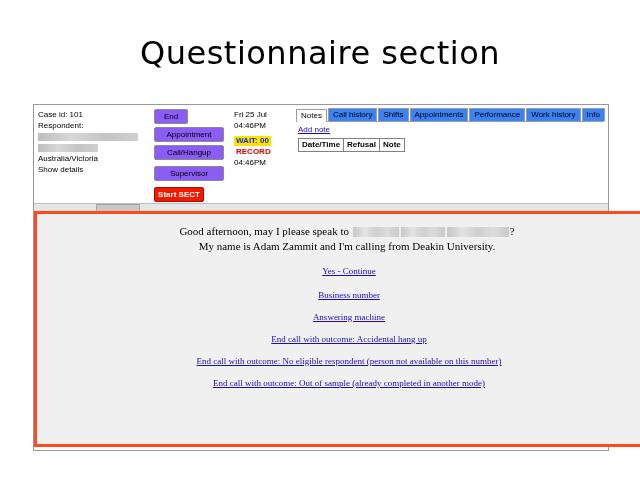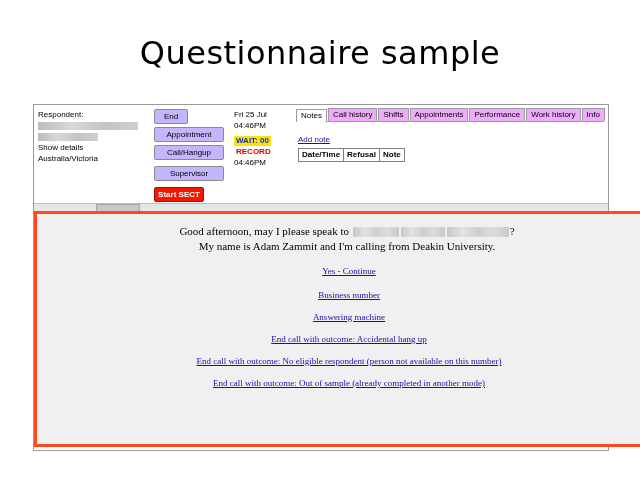--- a/index.html
+++ b/index.html
@@ -71,21 +71,21 @@
   }
   .ui-btn {
     display: block;
     width: 100%;
     box-sizing: border-box;
     margin-bottom: 3px;
     padding: 1px 2px;
     font-size: 8px;
     font-family: "Liberation Sans", sans-serif;
     text-align: center;
-    background: #c4b5fd;
+    background: #8b5cf6;
     border: 1px solid #8a8a8a;
     border-radius: 2px;
     color: #000;
     cursor: pointer;
     line-height: 11px;
   }
   .ui-btn.danger {
     background: #f41800;
     color: #ffffff;
     border: 1px solid #a01000;
@@ -123,28 +123,28 @@
     align-items: flex-end;
     height: 14px;
     border-bottom: 1px solid #9c9c9c;
   }
   .tab {
     font-size: 8px;
     line-height: 12px;
     padding: 0 4px;
     border: 1px solid #9c9c9c;
     border-bottom: none;
-    background: #f0abfc;
+    background: #3b82f6;
     margin-right: 1px;
     cursor: pointer;
     white-space: nowrap;
   }
   .tab.active { background: #ffffff; position: relative; top: 1px; }
 
-  .tab-body { padding: 13px 2px; }
+  .tab-body { padding: 3px 2px; }
   .addnote-link {
     color: #1a0dab;
     text-decoration: underline;
     font-size: 8px;
     cursor: pointer;
   }
   table.notes {
     border-collapse: collapse;
     margin-top: 4px;
     font-size: 8px;
@@ -211,36 +211,37 @@
     color: #1a0dab;
     text-decoration: underline;
     cursor: pointer;
     white-space: nowrap;
   }
   .q-option.first { margin-bottom: 14px; }
 </style>
 </head>
 <body>
 
-<div id="slide-title">Questionnaire sample</div>
+<div id="slide-title">Questionnaire section</div>
 
 <div id="app-screenshot">
 
   <div class="top-panel">
 
     <div class="case-info">
+      <div class="line">Case id: 101</div>
       <div class="line">Respondent:</div>
       <div class="line">
         <span class="redact" style="width:100px;"></span>
       </div>
       <div class="line">
         <span class="redact" style="width:60px;"></span>
       </div>
+      <div class="line">Australia/Victoria</div>
       <div class="line">Show details</div>
-      <div class="line">Australia/Victoria</div>
     </div>
 
     <div class="btn-stack">
       <div class="ui-btn" style="width:34px;">End</div>
       <div class="ui-btn">Appointment</div>
       <div class="ui-btn">Call/Hangup</div>
       <div class="ui-btn" style="margin-top:6px;">Supervisor</div>
       <div class="ui-btn danger" style="width:50px;margin-top:6px;">Start SECT</div>
     </div>
 

